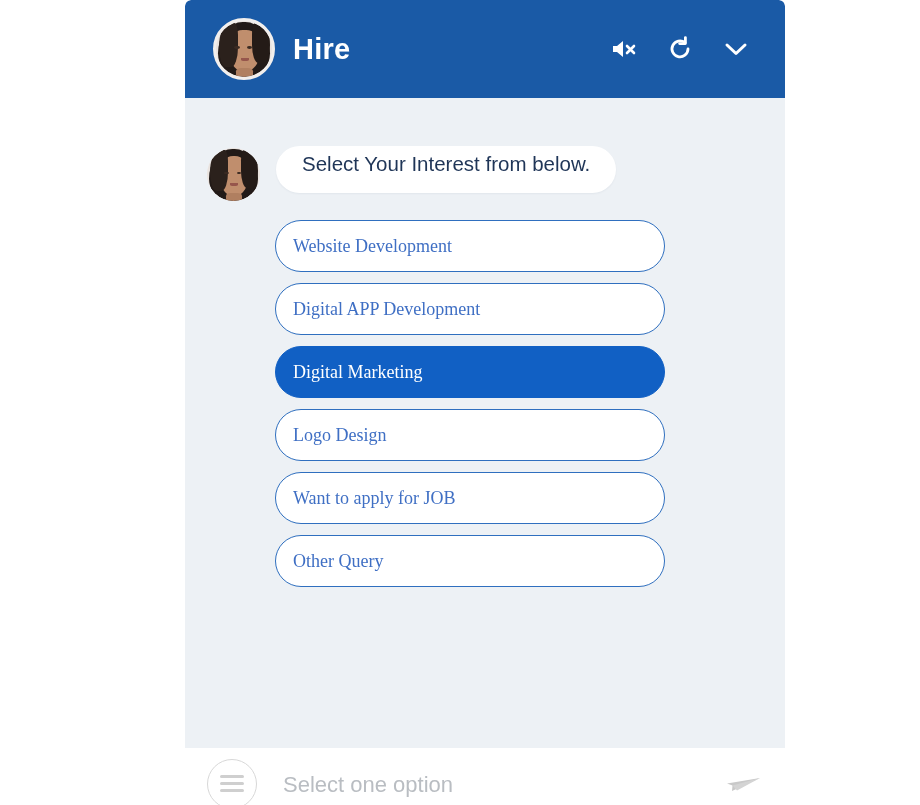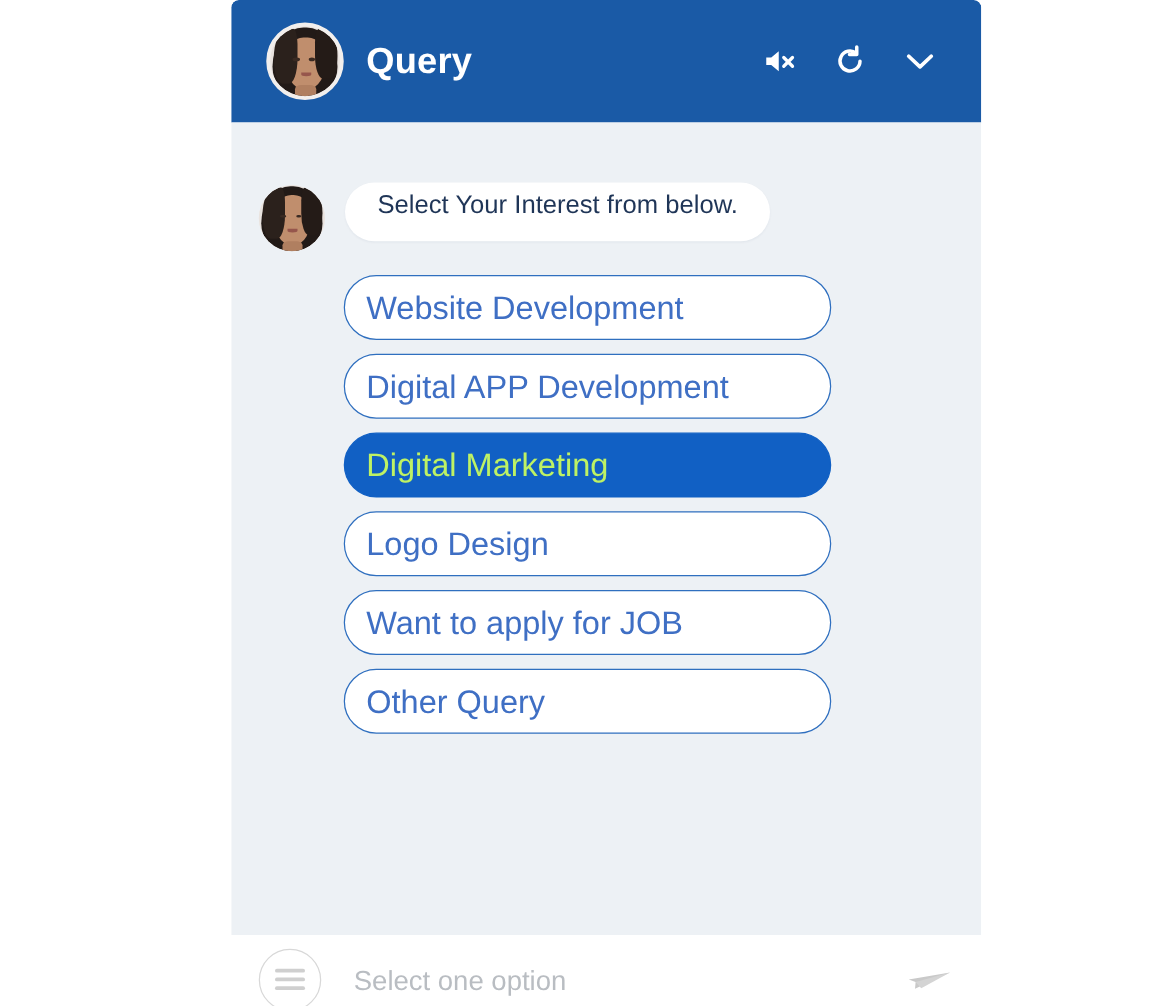--- a/index.html
+++ b/index.html
@@ -175,33 +175,33 @@
     flex-direction: column;
     gap: 11px;
   }
   .opt {
     height: 52px;
     box-sizing: border-box;
     border: 1.6px solid #2f6fbf;
     border-radius: 26px;
     background: #ffffff;
     color: #3f6fc4;
-    font-size: 26px;
-    font-family: Liberation Sans, sans-serif;
+    font-size: 18px;
+    font-family: Liberation Serif, serif;
     display: flex;
     align-items: center;
     padding: 0 17px;
     cursor: pointer;
     white-space: nowrap;
     text-align: center;
   }
   .opt.selected {
     background: #1160c4;
     border-color: #1160c4;
-    color: #bef264;
+    color: #ffffff;
   }
 
   
   .footer {
     position: absolute;
     left: 0;
     top: 748px;
     width: 600px;
     height: 57px;
     background: #ffffff;
@@ -271,21 +271,21 @@
           <div class="skin"></div>
           <div class="hair-front-l"></div>
           <div class="hair-front-r"></div>
           <div class="eye-l"></div>
           <div class="eye-r"></div>
           <div class="mouth"></div>
           <div class="neck"></div>
         </div>
       </div>
 
-      <div class="header-title">Query</div>
+      <div class="header-title">Hire</div>
 
       <div class="header-actions">
         <div class="hdr-icon">
           <svg width="26" height="22" viewBox="0 0 26 22" aria-hidden="true">
             <path d="M2 8 L2 14 L6 14 L12 19 L12 3 L6 8 Z" fill="#ffffff"></path>
             <path d="M16 8 L23 15 M23 8 L16 15" stroke="#ffffff" stroke-width="2.6" stroke-linecap="round"></path>
           </svg>
         </div>
         <div class="hdr-icon">
           <svg width="26" height="26" viewBox="0 0 26 26" aria-hidden="true">

